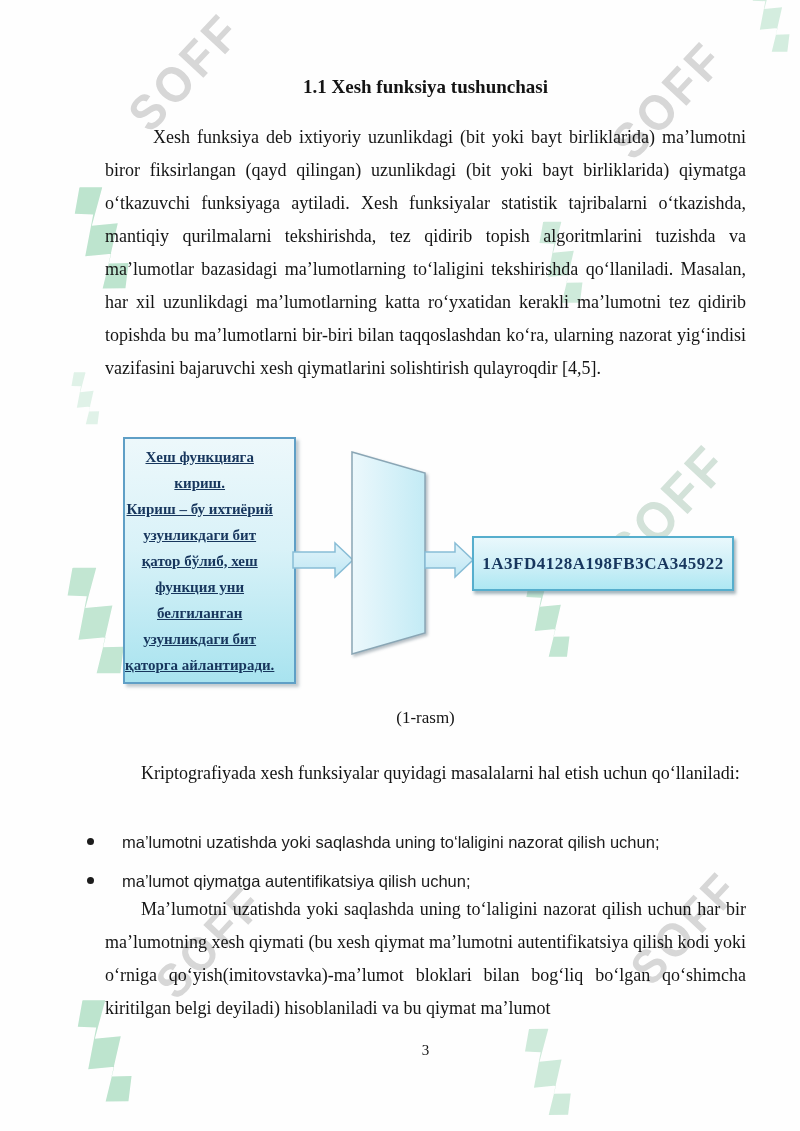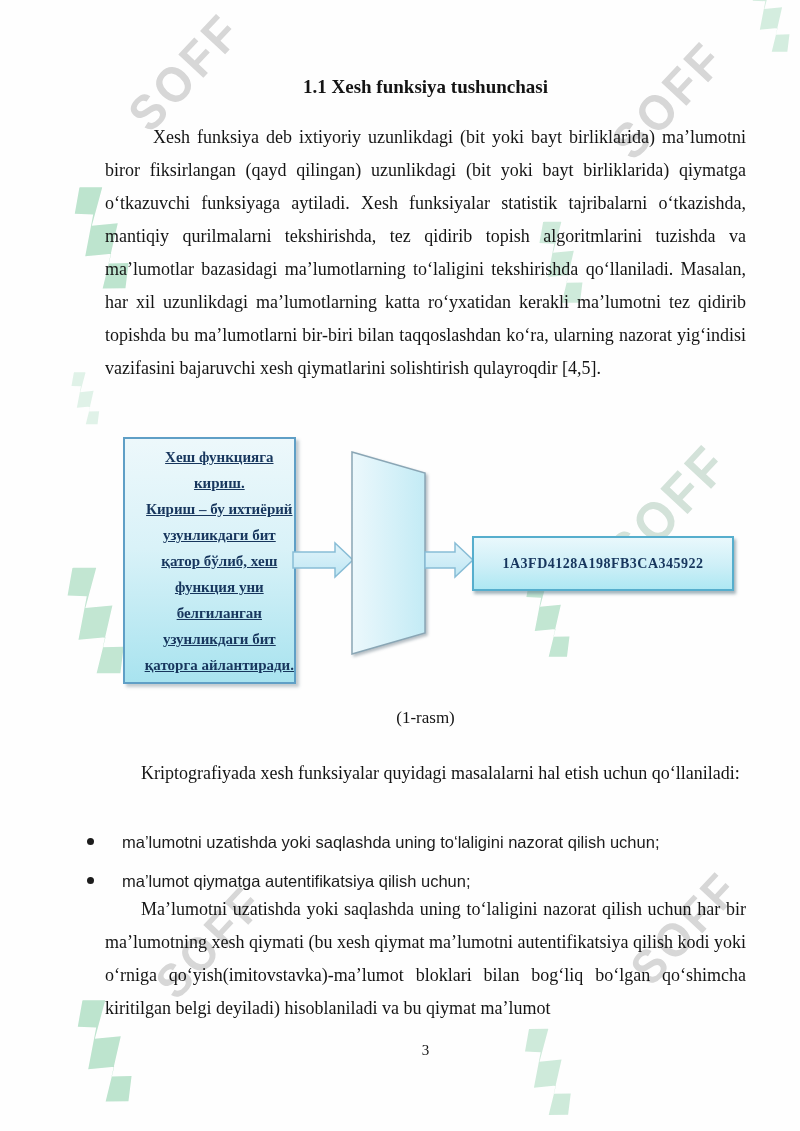--- a/index.html
+++ b/index.html
@@ -42,36 +42,36 @@
     position:absolute;left:2px;top:7px;width:7px;height:7px;border-radius:50%;
     background:#1c1c1c;
   }
   
   .figure{position:absolute;left:0;top:0;width:800px;height:1131px;pointer-events:none;}
   .input-box{
     position:absolute;left:123px;top:437px;width:173px;height:247px;
     box-sizing:border-box;border:2px solid #5f9fc6;
     background:linear-gradient(180deg,#edf8fb 0%,#d9f2f8 45%,#a8e3ef 100%);
     box-shadow:3px 3px 3px rgba(120,140,150,.45);
-    display:flex;align-items:center;justify-content:flex-end;
+    display:flex;align-items:center;justify-content:flex-start;
   }
   .input-box span{
     display:block;white-space:pre-line;text-align:center;
     font-size:15px;line-height:26px;font-weight:bold;
     color:#17365d;text-decoration:underline;
   }
   .hash-box{
     position:absolute;left:472px;top:536px;width:262px;height:55px;
     box-sizing:border-box;border:2px solid #56aecd;
     background:linear-gradient(180deg,#e9f8fc 0%,#cdeff7 55%,#aee8f3 100%);
     box-shadow:2px 3px 3px rgba(90,120,135,.55);
     display:flex;align-items:center;justify-content:center;
   }
   .hash-box span{
-    font-size:14px;font-weight:bold;color:#17365d;letter-spacing:.5px;
+    font-size:17px;font-weight:bold;color:#17365d;letter-spacing:.5px;
   }
   .fig-svg{position:absolute;left:290px;top:440px;}
 </style>
 </head>
 <body>
 
 <div class="page">
 
   <svg width="0" height="0" style="position:absolute">
     <defs>

